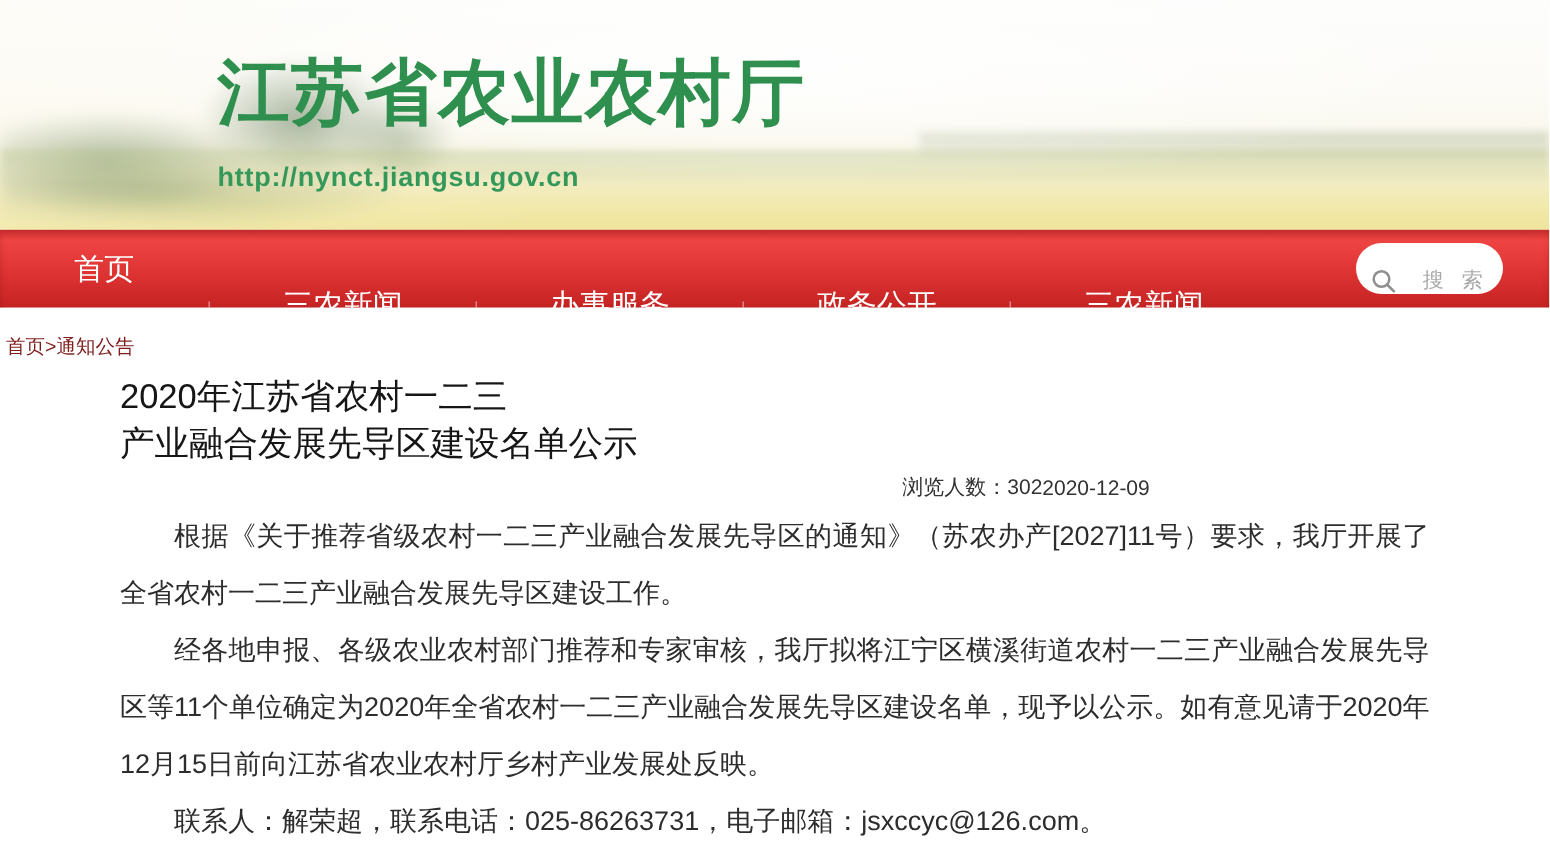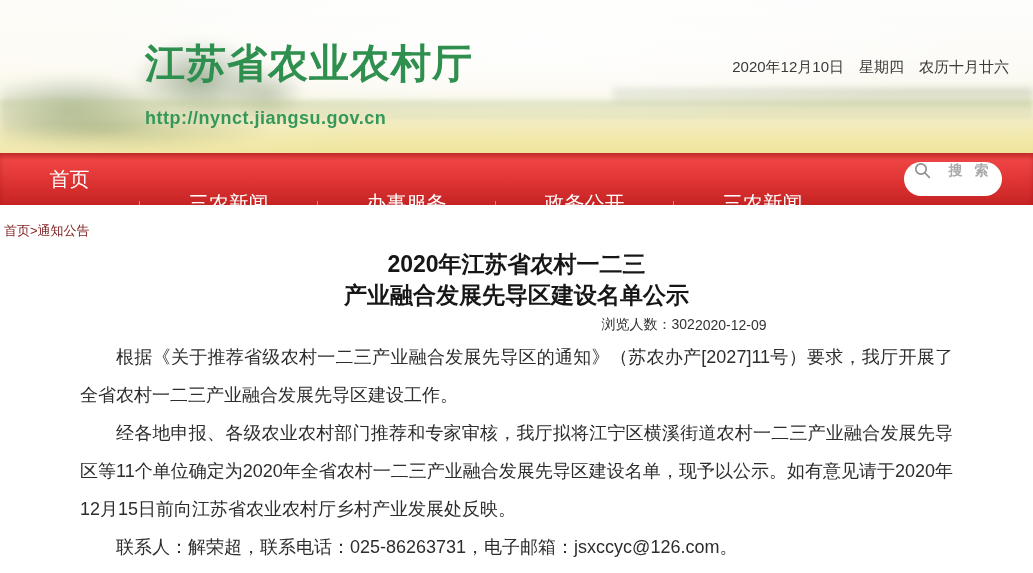--- a/index.html
+++ b/index.html
@@ -42,22 +42,22 @@
     filter:blur(4px);
   }
   .banner .haze{
     position:absolute;inset:0;
     background:
       radial-gradient(ellipse 60% 70% at 52% 28%, rgba(255,255,255,0.85), rgba(255,255,255,0) 75%),
       linear-gradient(90deg, rgba(255,250,235,0.25), rgba(255,255,255,0) 35%);
   }
   .site-ident{position:absolute;left:145px;top:38px;z-index:3;}
   .site-title{
-    font-family:Liberation Sans, sans-serif;
-    font-weight:bold;font-size:40px;line-height:50px;
+    font-family:Liberation Serif, serif;
+    font-weight:bold;font-size:48px;line-height:50px;
     color:#2e8f4e;letter-spacing:1px;
   }
   .site-url{
     margin-top:20px;
     font-size:18px;font-weight:bold;color:#33985a;letter-spacing:0.5px;
   }
   .banner-date{
     position:absolute;right:24px;top:58px;z-index:3;
     font-size:15px;color:#3a3a3a;
   }
@@ -75,40 +75,39 @@
     box-sizing:border-box;
   }
   .nav-item.divided{border-left:1px solid rgba(255,255,255,0.45);}
   .w1{width:139px;} .w2{width:178px;margin-top:48px;}
   .nav-search-zone{
     flex:1;display:flex;align-items:center;justify-content:center;
   }
   .search-pill{
     width:98px;height:34px;margin-left:22px;
     background:#ffffff;border-radius:17px;
-    display:flex;align-items:flex-start;justify-content:center;gap:18px;
+    display:flex;align-items:flex-end;justify-content:center;gap:18px;
     cursor:pointer;
-    font-weight:bold;
   }
   .search-pill svg{display:block;}
   .search-text{font-size:14px;color:#a9a9a9;letter-spacing:4px;}
 
   
   .breadcrumb{
     padding:17px 0 0 4px;
     font-size:13px;color:#7f1d1d;
   }
   .breadcrumb span{cursor:pointer;}
 
   
   .article{padding:0 80px;}
   .article-title{
     margin-top:9px;
-    text-align:center;
-    font-size:23px;font-weight:bold;color:#161616;line-height:31px;
+    text-align:left;
+    font-size:23px;font-weight:normal;color:#161616;line-height:31px;
   }
   .article-meta{
     width:500px;margin:5px auto 0 auto;
     display:flex;justify-content:flex-end;align-items:center;
     font-size:14px;color:#333333;
   }
   .article-body{margin-top:4px;}
   .article-body p{
     margin:0;
     font-size:18px;line-height:38px;color:#2d2d2d;
@@ -125,21 +124,20 @@
     <div class="trees-left"></div>
     <div class="horizon"></div>
     <div class="treeline-right"></div>
     <div class="haze"></div>
 
     <div class="site-ident">
       <div class="site-title">江苏省农业农村厅</div>
       <div class="site-url">http://nynct.jiangsu.gov.cn</div>
     </div>
 
-    <div class="banner-date">2020年12月10日　星期四　农历十月廿六</div>
   </div>
 
   <div class="nav">
     <div class="nav-item w1">首页</div>
     <div class="nav-item w2 divided">三农新闻</div>
     <div class="nav-item w2 divided">办事服务</div>
     <div class="nav-item w2 divided">政务公开</div>
     <div class="nav-item w2 divided">三农新闻</div>
     <div class="nav-search-zone">
       <div class="search-pill">

